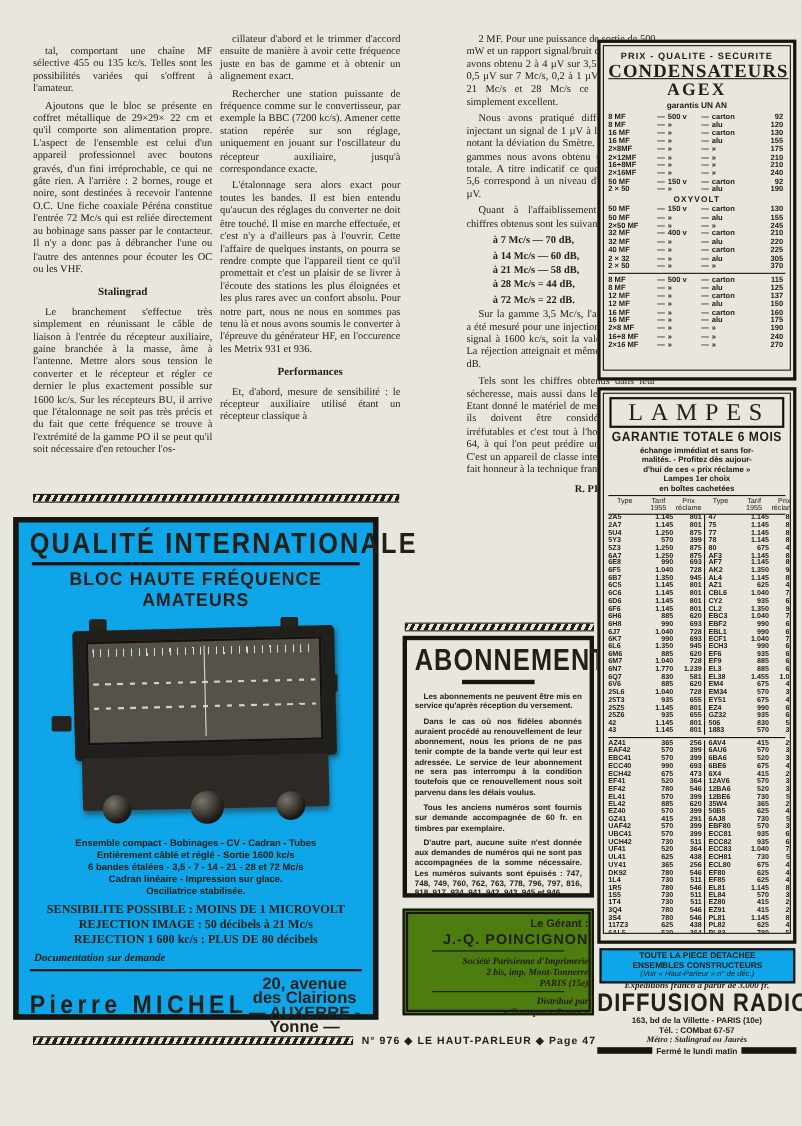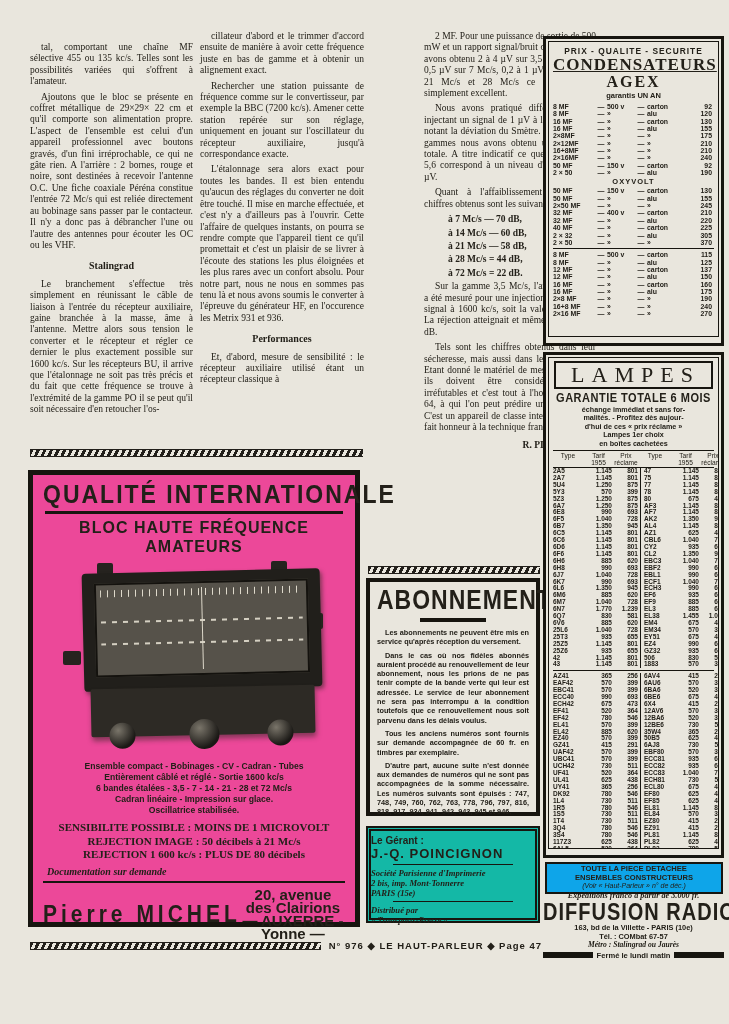--- a/index.html
+++ b/index.html
@@ -15,22 +15,22 @@
   .blk.p{text-align:justify;text-indent:11px;}
   .blk.h{font-weight:bold;text-align:center;margin:9px 0 7px;font-size:10px;}
   .blk.li{padding-left:24px;font-weight:bold;margin:0 0 2px;}
   .blk.sig{text-align:right;font-weight:bold;padding-right:10px;margin-top:7px;}
   
   .rope{position:absolute;height:6px;border-top:1px solid #221f1a;border-bottom:1px solid #221f1a;
         background:repeating-linear-gradient(115deg,#221f1a 0 3px,#e9e6dd 3px 6px);}
   .rope1{left:30px;top:449px;width:333px;}
   .rope2{left:368px;top:566px;width:172px;}
   
-  .adbox{position:absolute;left:28px;top:470px;width:332px;height:457px;border:5px solid #17150f;
-         background:#ec4899;box-sizing:border-box;padding:6px 10px 4px;}
+  .adbox{position:absolute;left:12px;top:470px;width:332px;height:457px;border:5px solid #17150f;
+         background:#0ea5e9;box-sizing:border-box;padding:6px 10px 4px;}
   .ad-title{font-family:"Liberation Sans",sans-serif;font-weight:bold;font-size:23px;letter-spacing:2px;
             text-align:center;white-space:nowrap;transform:scaleY(1.15);}
   .ad-title-rule{height:3px;background:#17150f;margin:3px 2px 5px;}
   .ad-sub{font-family:"Liberation Sans",sans-serif;font-weight:bold;font-size:16px;text-align:center;
           letter-spacing:1px;transform:scaleY(1.05);}
   .photo{position:relative;height:196px;margin:6px 14px 4px;}
   .ph-body{position:absolute;left:26px;top:10px;width:238px;height:118px;background:#211f1b;
            border-radius:4px;transform:rotate(-1.4deg);box-shadow:2px 3px 4px rgba(40,38,30,.55);}
   .ph-dial{position:absolute;left:12px;top:10px;right:12px;bottom:14px;background:#56524a;
            border:2px solid #14120e;overflow:hidden;}
@@ -58,21 +58,21 @@
   
   .abobox{position:absolute;left:366px;top:578px;width:174px;height:238px;border:4px solid #17150f;
           box-sizing:border-box;padding:3px 7px;background:#e9e6dd;}
   .abo-title{font-family:"Liberation Sans",sans-serif;font-weight:bold;font-size:23px;text-align:center;
              letter-spacing:1px;transform:scaleY(1.2);margin-top:2px;white-space:nowrap;}
   .abo-rule{width:66px;height:4px;background:#17150f;margin:4px auto 6px;}
   .abo-p{font-family:"Liberation Sans",sans-serif;font-weight:bold;font-size:7.3px;line-height:9.3px;
          text-align:justify;text-indent:8px;margin-bottom:4px;}
   
   .gerbox{position:absolute;left:366px;top:826px;width:174px;height:97px;border:5px double #17150f;
-          box-sizing:border-box;text-align:left;padding-top:4px;background:#14b8a6;}
+          box-sizing:border-box;text-align:right;padding-top:4px;background:#4d7c0f;}
   .ger-label{font-family:"Liberation Sans",sans-serif;font-weight:bold;font-size:10px;}
   .ger-name{font-family:"Liberation Sans",sans-serif;font-weight:bold;font-size:13px;letter-spacing:1px;}
   .ger-rule{width:120px;border-top:1px solid #17150f;margin:3px auto;}
   .ger-it{font-style:italic;font-weight:bold;font-size:8.6px;line-height:10px;}
   
   .dbox{position:absolute;border:3px solid #17150f;background:#e9e6dd;box-sizing:border-box;}
   .dbox-in{border:1px solid #17150f;margin:2px;padding:2px 4px;height:calc(100% - 8px);
            box-sizing:border-box;overflow:hidden;}
   .agex{left:543px;top:36px;width:181px;height:310px;}
   .agex-h1{font-family:"Liberation Sans",sans-serif;font-weight:bold;font-size:8.4px;text-align:center;

